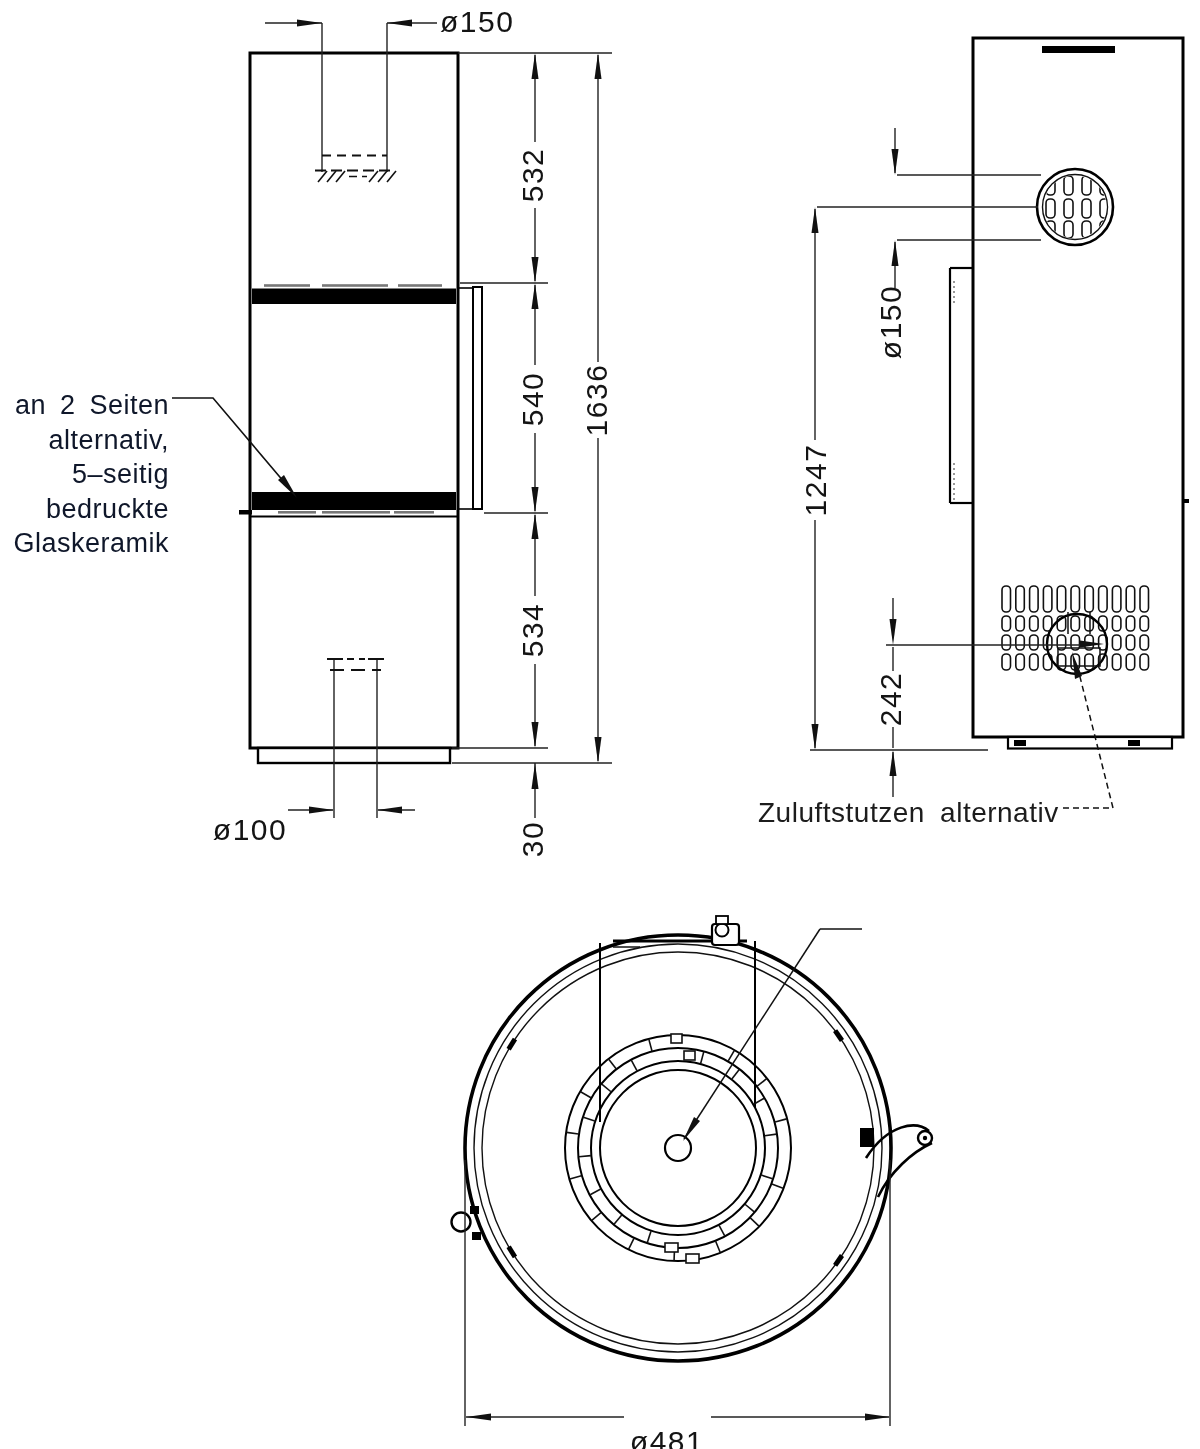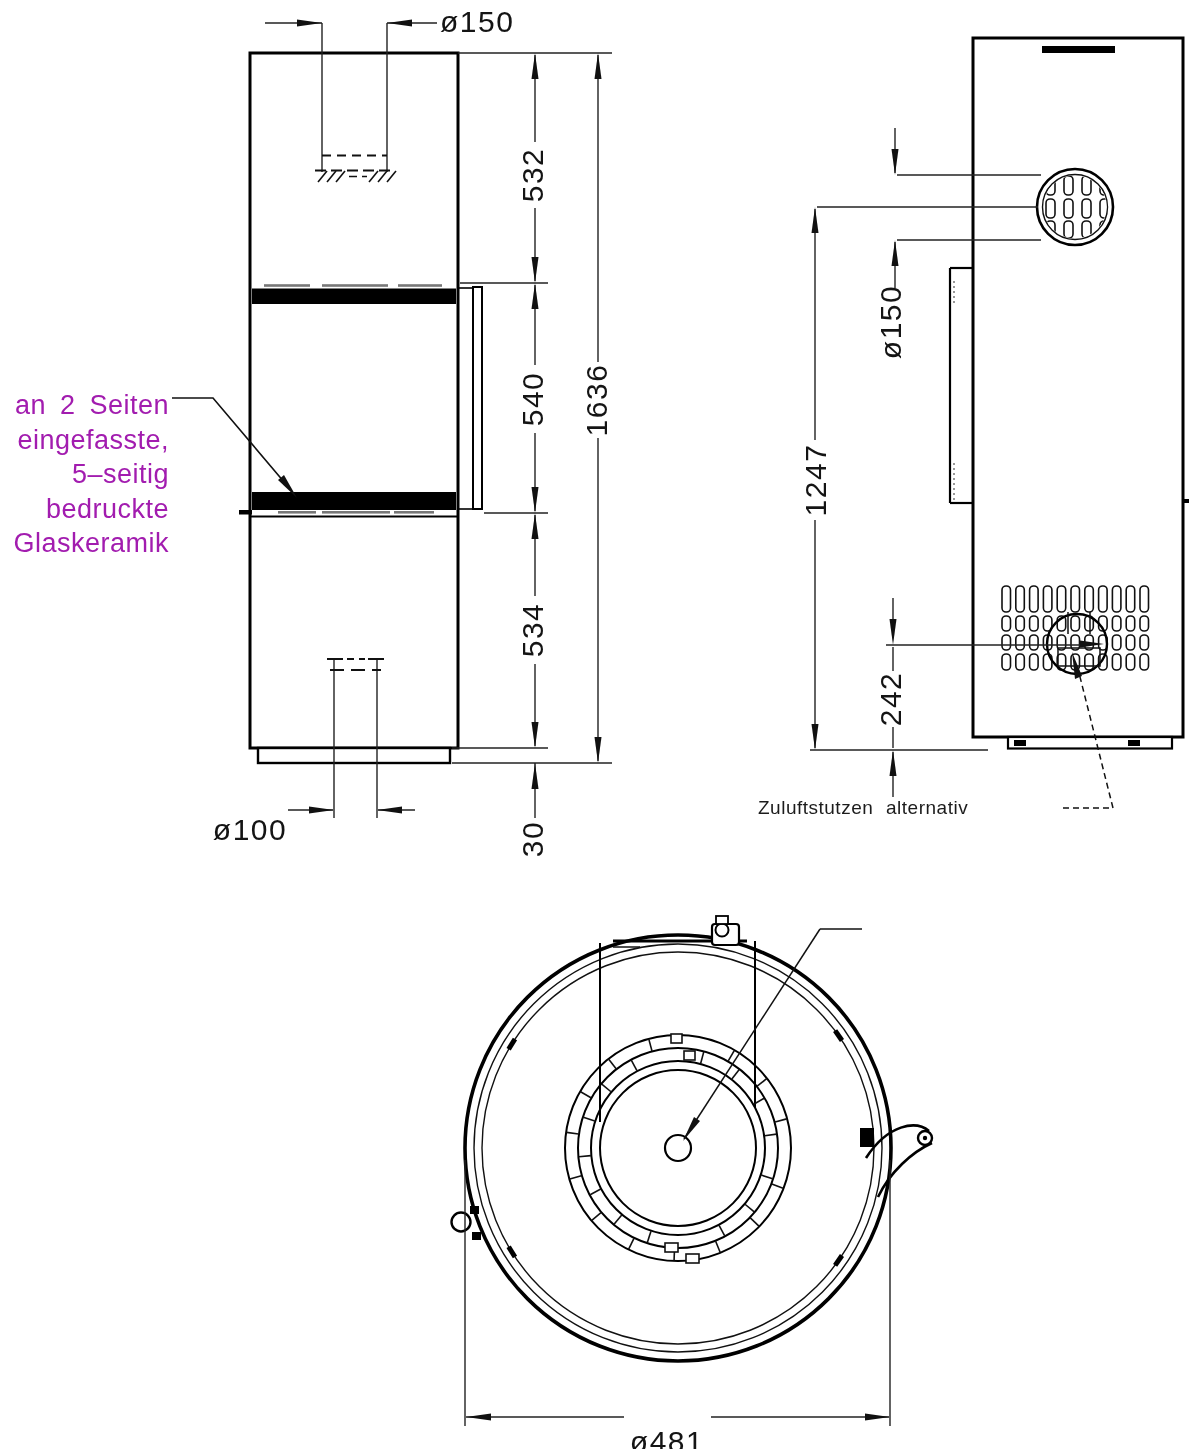--- a/index.html
+++ b/index.html
@@ -1,24 +1,24 @@
 <!DOCTYPE html>
 <html><head>
 <meta charset="utf-8">
 <style>
   html,body{margin:0;padding:0;background:#fff;}
   #stage{position:relative;width:1200px;height:1449px;background:#fff;overflow:hidden;
          font-family:"Liberation Sans", sans-serif;color:#1c1c1c;}
   #draw{position:absolute;left:0;top:0;}
-  .lbl{position:absolute;white-space:nowrap;font-size:19px;letter-spacing:.5px;word-spacing:7px;color:#1c1c1c;}
+  .lbl{position:absolute;white-space:nowrap;font-size:28px;letter-spacing:.5px;word-spacing:7px;color:#1c1c1c;}
   .dim{position:absolute;white-space:nowrap;font-size:30px;letter-spacing:1.5px;color:#141414;}
   .dim.v{transform:translate(-50%,-50%) rotate(-90deg);}
   .dim.c{transform:translate(-50%,-50%);}
   .note{position:absolute;left:4px;top:388px;width:165px;text-align:right;
-        font-size:27px;line-height:34.5px;letter-spacing:.5px;word-spacing:6px;color:#a21caf;}
+        font-size:27px;line-height:34.5px;letter-spacing:.5px;word-spacing:6px;color:#0f172a;}
 </style>
 </head>
 <body>
 
 <div id="stage">
 
 <svg id="draw" width="1200" height="1449" viewBox="0 0 1200 1449">
   <defs>
     <clipPath id="ventclip">
           <circle cx="1075" cy="207" r="31.5"></circle>
@@ -325,21 +325,21 @@
     </g>
     <g fill="#111" stroke="none">
       <polygon points="466,1417 491,1413.5 491,1420.5"></polygon>
       <polygon points="890,1417 865,1413.5 865,1420.5"></polygon>
     </g>
   </g>
 </svg>
 
   <div class="note">
     <div>an 2 Seiten</div>
-    <div>eingefasste,</div>
+    <div>alternativ,</div>
     <div>5–seitig</div>
     <div>bedruckte</div>
     <div>Glaskeramik</div>
   </div>
 
   <div class="dim" style="left:440px;top:5px;">ø150</div>
   <div class="dim v" style="left:533px;top:175px;">532</div>
   <div class="dim v" style="left:533px;top:399px;">540</div>
   <div class="dim v" style="left:533px;top:630px;">534</div>
   <div class="dim v" style="left:533px;top:839px;">30</div>

